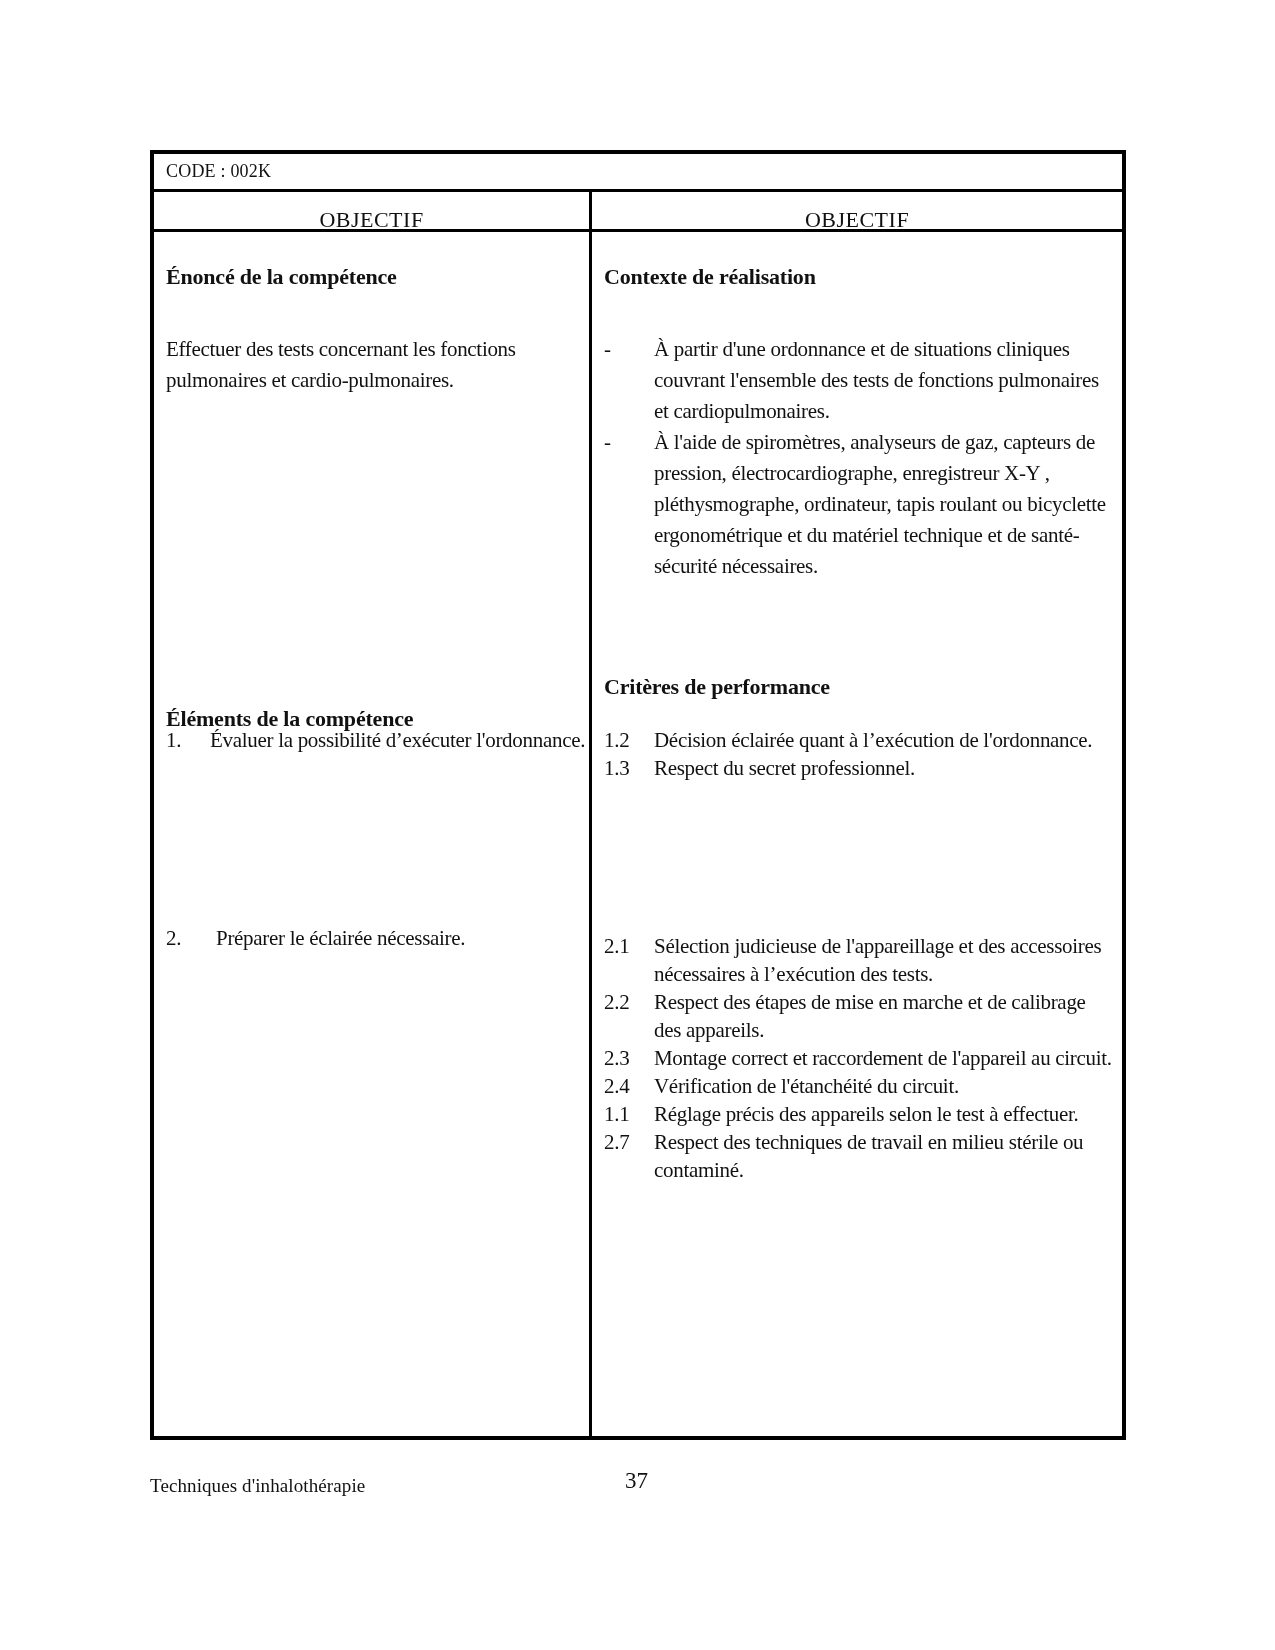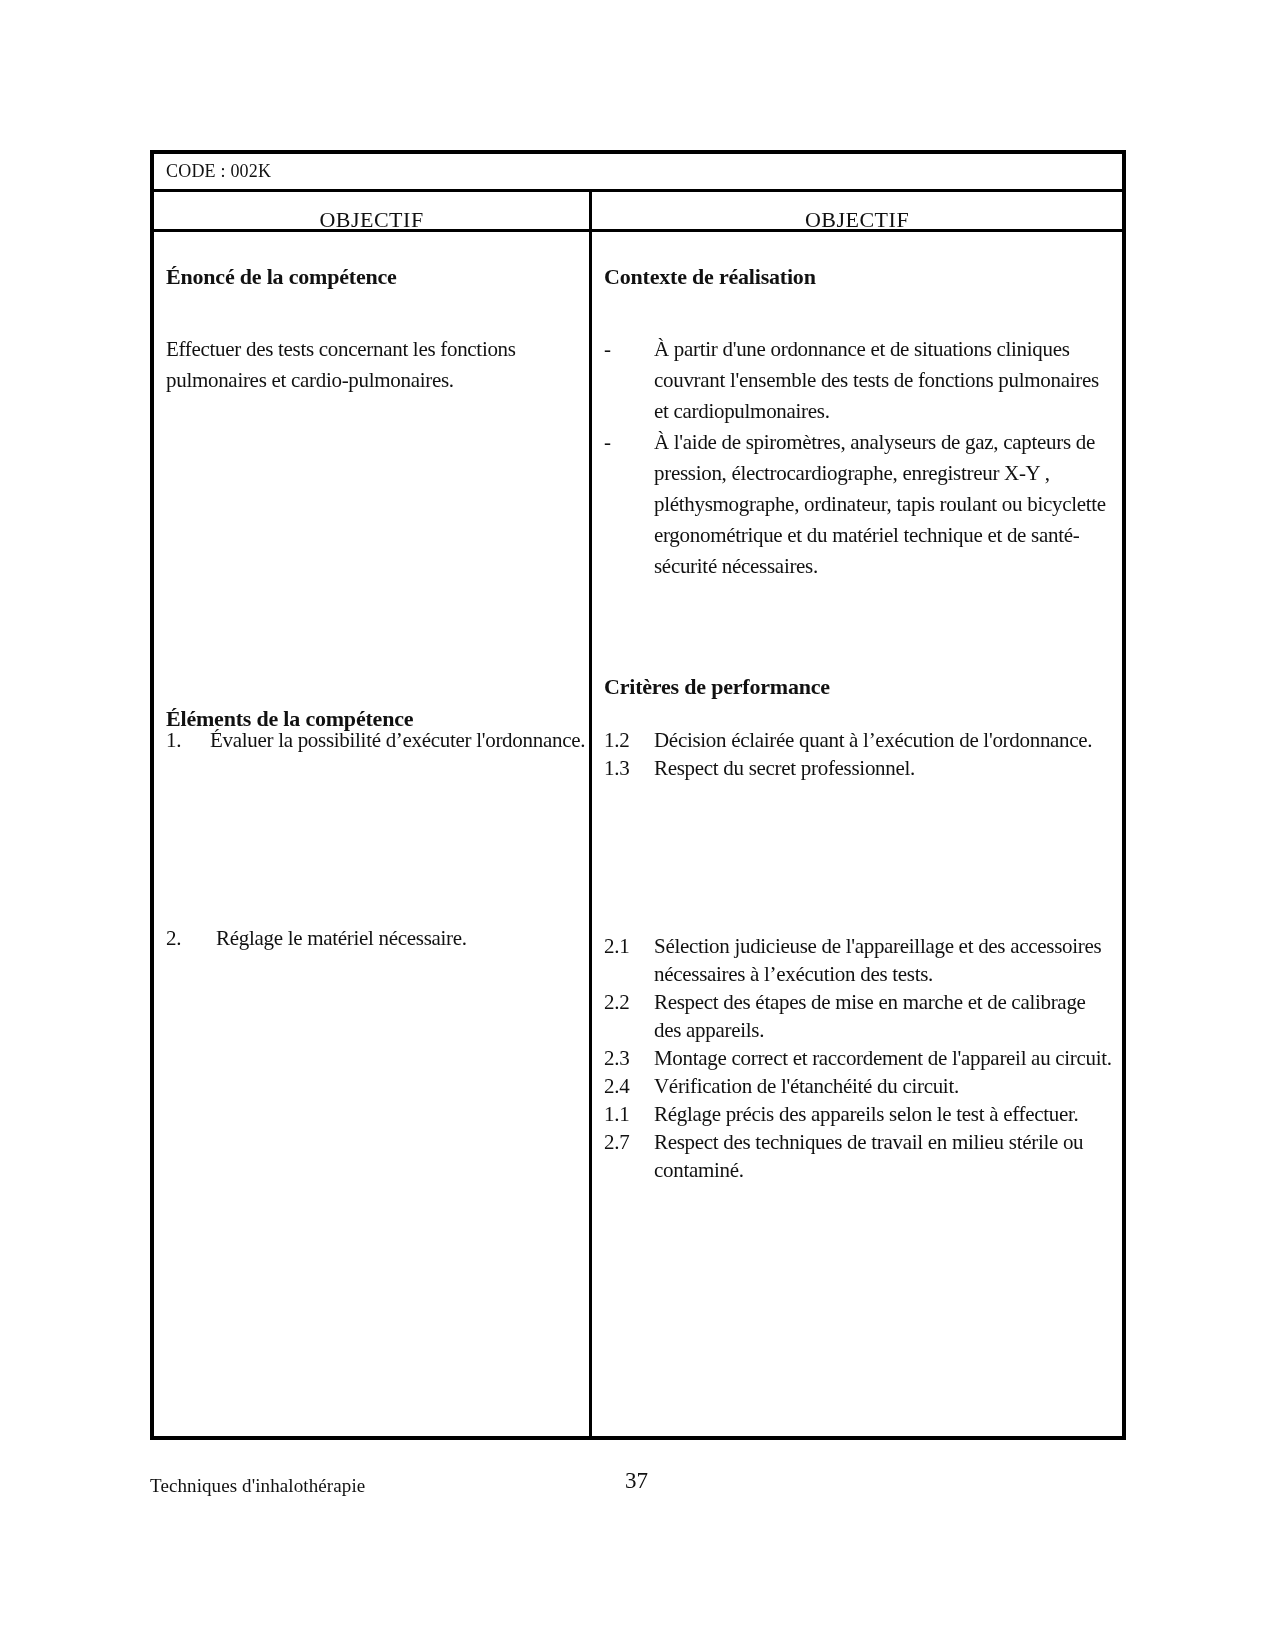--- a/index.html
+++ b/index.html
@@ -99,21 +99,21 @@
 
   <div class="col-left" style="top:527px;margin-top:25px;">
     <h3 class="section-title">Éléments de la compétence</h3>
   </div>
   <div class="col-left element-item" style="top:572px;">
     <span class="marker">1.</span>
     <span>Évaluer la possibilité d’exécuter l'ordonnance.</span>
   </div>
   <div class="col-left element-item second" style="top:742px;">
     <span class="marker">2.</span>
-    <span>Réglage le matériel nécessaire.</span>
+    <span>Préparer le éclairée nécessaire.</span>
   </div>
 
   <div class="col-right" style="top:520px;">
     <h3 class="section-title">Critères de performance</h3>
   </div>
   <ul class="col-right criteria-list" style="top:572px;">
     <li class="crit-item"><span class="marker">1.2</span><span>Décision éclairée quant à l’exécution de l'ordonnance.</span></li>
     <li class="crit-item"><span class="marker">1.3</span><span>Respect du secret professionnel.</span></li>
   </ul>
   <ul class="col-right criteria-list" style="top:778px;">

